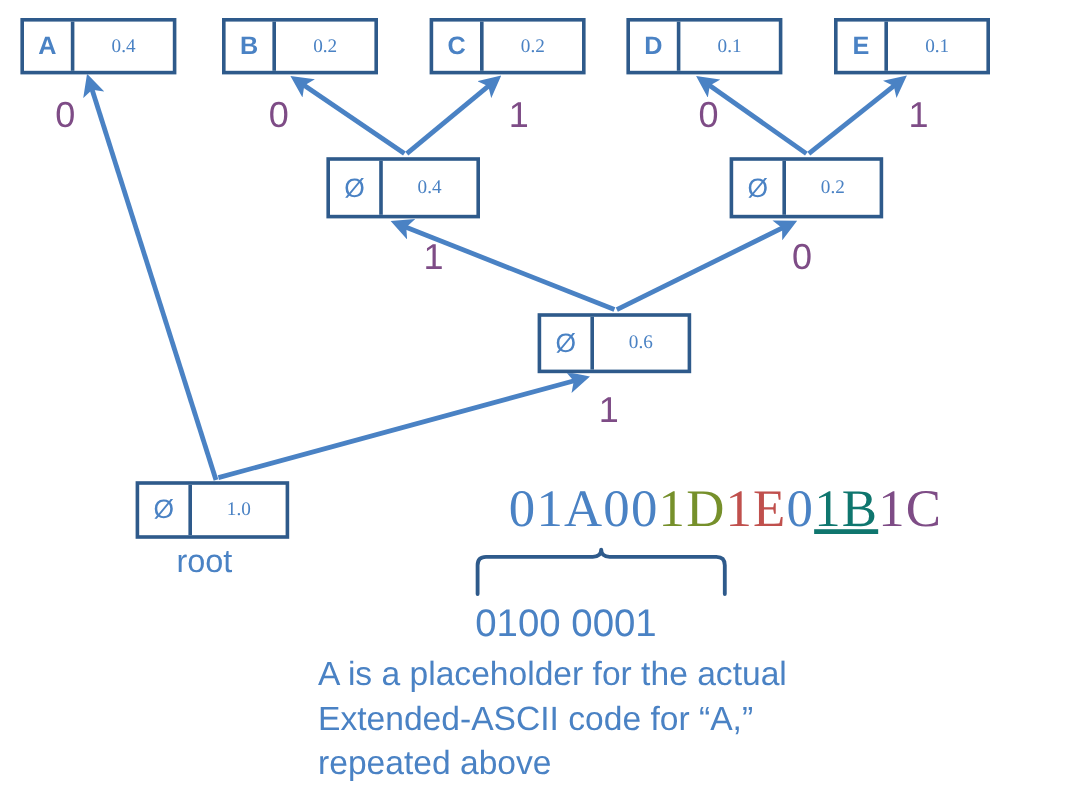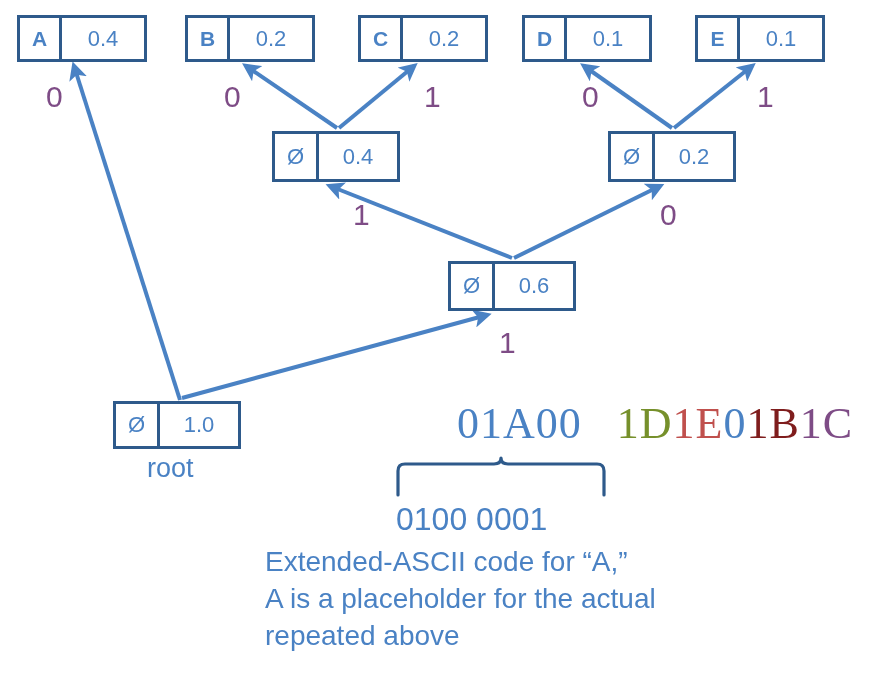--- a/index.html
+++ b/index.html
@@ -18,21 +18,21 @@
   }
   .node .key{
     box-sizing:border-box;
     border-right:3px solid #2E5A8B;
     display:flex;align-items:center;justify-content:center;
     color:#4A82C4;font-size:22px;
   }
   .node .key.sym{font-weight:bold;font-size:21px;}
   .node .val{
     flex:1;display:flex;align-items:center;justify-content:center;
-    color:#4A82C4;font-size:22px;
+    color:#4A82C4;font-size:16px;font-family:Liberation Serif, serif;
   }
 
   
   .bitlabel{
     position:absolute;color:#7E4C86;font-size:30px;line-height:1;z-index:4;
     font-family:"Liberation Sans", sans-serif;
   }
 
   
   .rootcap{
@@ -127,29 +127,29 @@
       <div class="bitlabel" style="left: 353px; top: 200px;">1</div>
       <div class="bitlabel" style="left: 660px; top: 200px;">0</div>
       <div class="bitlabel" style="left: 224px; top: 82px;">0</div>
       <div class="bitlabel" style="left: 424px; top: 82px;">1</div>
       <div class="bitlabel" style="left: 582px; top: 82px;">0</div>
       <div class="bitlabel" style="left: 757px; top: 82px;">1</div>
     </div>
 
   <div class="rootcap" style="left:147px;top:455px;">root</div>
 
-  <div id="bitstring"><span style="color: rgb(74, 130, 196); margin-left: 33px;">01A00</span><span style="color: rgb(118, 144, 43); margin-left: 35px;">1D</span><span style="color: rgb(192, 80, 77); margin-top: 27px;">1E</span><span style="color: rgb(74, 130, 196);">0</span><span style="color: #7f1d1d;">1B</span><span style="color: rgb(126, 76, 134); text-align: right;">1C</span></div>
+  <div id="bitstring"><span style="color: rgb(74, 130, 196);">01A00</span><span style="color: rgb(118, 144, 43);">1D</span><span style="color: rgb(192, 80, 77); margin-top: 27px;">1E</span><span style="color: rgb(74, 130, 196);">0</span><span style="color: #0f766e; text-decoration: underline;">1B</span><span style="color: rgb(126, 76, 134); text-align: right;">1C</span></div>
 
   <div id="braceWrap">
     <svg width="215" height="42" viewBox="0 0 215 42">
       <path d="M3,40 L3,16 Q3,9 10,9 L99,9 Q106,9 106,3 Q106,9 113,9 L202,9 Q209,9 209,16 L209,40" stroke="#2E5A8B" stroke-width="3.2" fill="none" stroke-linecap="round" stroke-linejoin="round"></path>
     </svg>
   </div>
 
   <div id="byteLabel">0100 0001</div>
 
   <div id="explain">
+      <div>A is a placeholder for the actual</div>
       <div>Extended-ASCII code for “A,”</div>
-      <div>A is a placeholder for the actual</div>
       <div>repeated above</div>
     </div>
 
 </div>
 
 </body></html>

